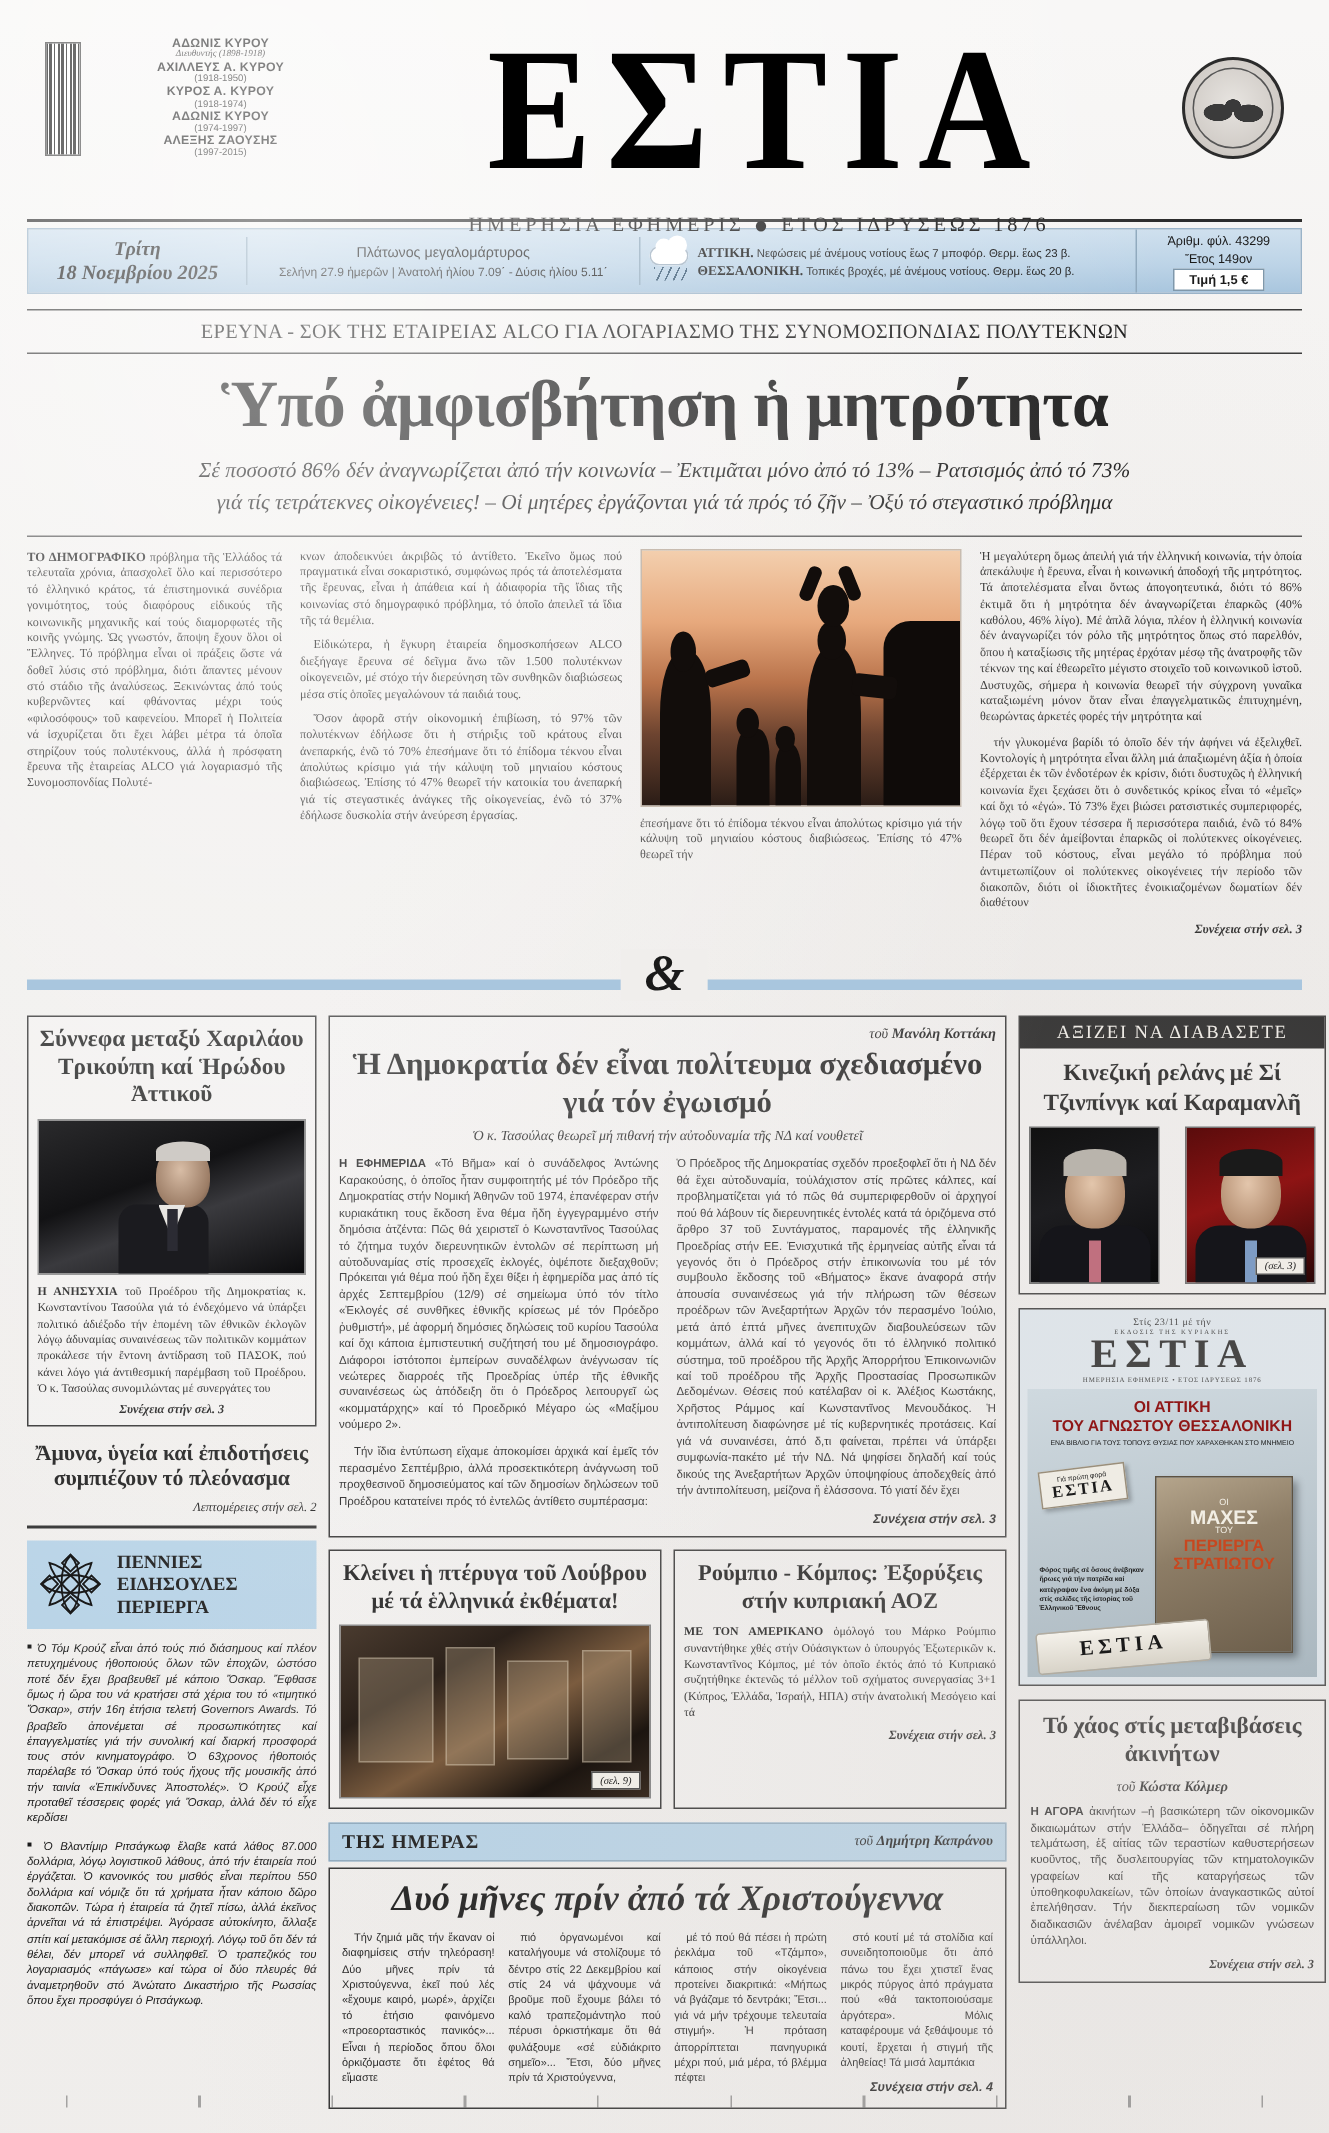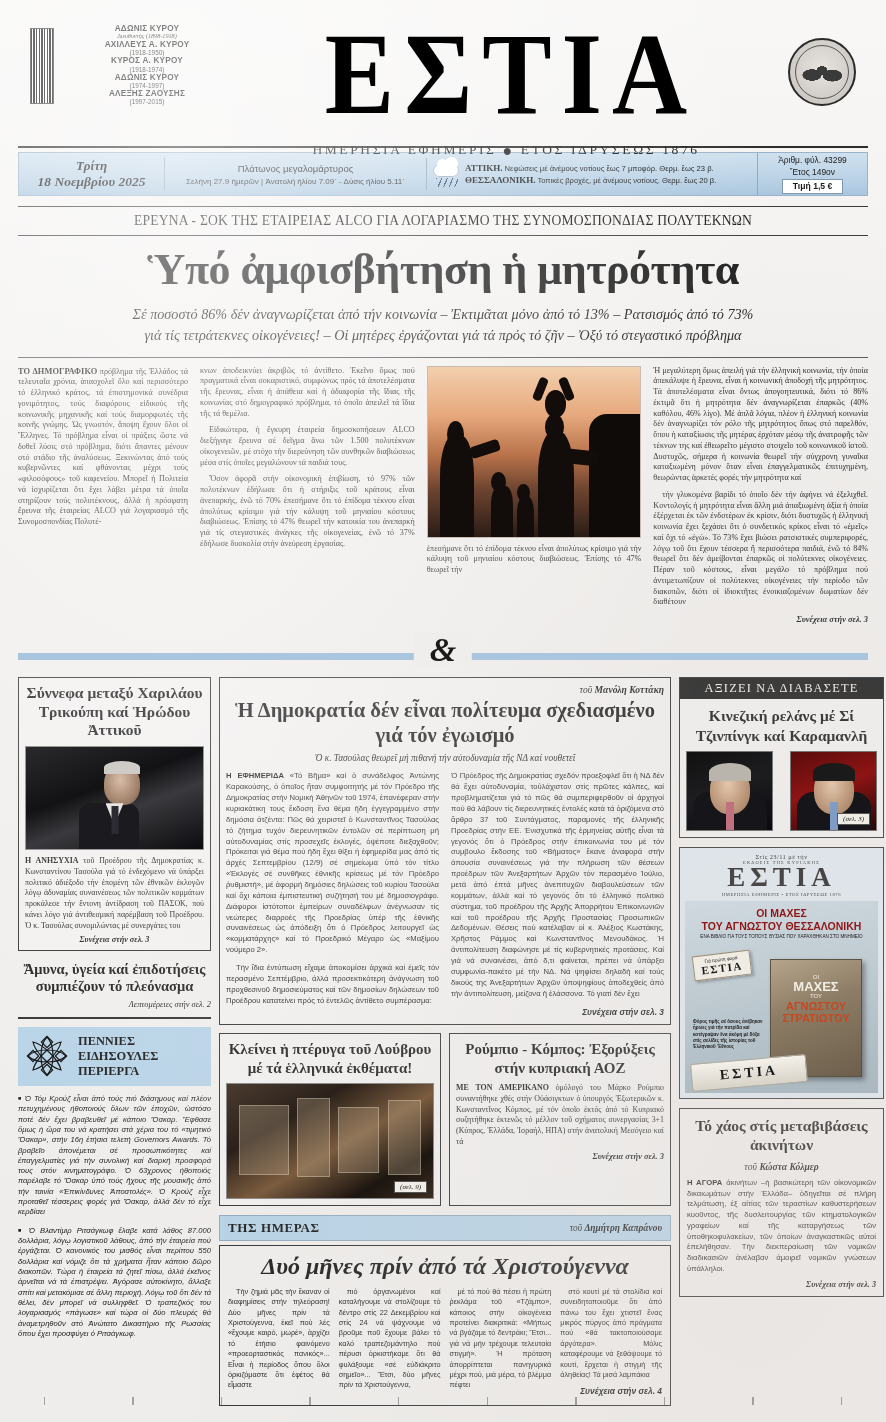--- a/index.html
+++ b/index.html
@@ -190,21 +190,21 @@
   .day-box{ border:1px solid #2f2f2f; margin-top:4px; padding:7px 8px;}
   .day-head{ text-align:center; font-size:24px; font-weight:700; font-style:italic; }
   .day-cols{ display:grid; grid-template-columns:repeat(4,1fr); gap:9px; margin-top:7px;}
   .day-col{ font-family:"Liberation Sans",sans-serif; font-size:7.3px; line-height:1.42; text-align:justify;}
   .day-col p{ margin:0 0 6px 0; text-indent:8px;}
 
   
   .axizei-hdr{ background:#1c1c1c; color:#f2efe9; text-align:center;
      font-size:12.4px; letter-spacing:1.2px; padding:3px 0; font-family:"Liberation Serif",serif;}
   .r-head{ text-align:center; font-size:15.5px; font-weight:700; line-height:1.25; margin:7px 0 6px 0;}
-  .duo{ display:grid; grid-template-columns:1fr 1fr; gap:17px; height:80px; }
+  .duo{ display:grid; grid-template-columns:1fr 1fr; gap:17px; height:105px; }
   .duo .p{ position:relative; overflow:hidden; border:1px solid #777; background:#0b0b0d;}
   .duo .p1{ background:linear-gradient(160deg,#111 0%,#1d1d20 45%,#0a0a0c 100%);}
   .duo .p2{ background:linear-gradient(160deg,#5a0c0c 0%,#8e1414 45%,#2a0606 100%);}
   .head-oval{ position:absolute; left:50%; top:18%; transform:translateX(-50%);
      width:40px;height:48px;border-radius:48% 48% 44% 44%;
      background:radial-gradient(ellipse at 45% 38%, #e3c6ac, #b38d70 72%, #6f5340);}
   .hair-oval{ position:absolute; left:50%; top:14%; transform:translateX(-50%);
      width:42px;height:18px;border-radius:50% 50% 0 0;}
   .suit{ position:absolute; left:50%; bottom:0; transform:translateX(-50%);
      width:74px;height:38px;background:#15151a;border-radius:16px 16px 0 0;}
@@ -512,28 +512,28 @@
           </div>
         </div>
       </div>
 
       <div class="adbox">
         <div class="ad-top">Στίς 23/11 μέ τήν</div>
         <div class="ad-top" style="font-size:4.4px;letter-spacing:1.3px">ΕΚΔΟΣΙΣ ΤΗΣ ΚΥΡΙΑΚΗΣ</div>
         <div class="ad-estia">ΕΣΤΙΑ</div>
         <div class="ad-estia-sub">ΗΜΕΡΗΣΙΑ ΕΦΗΜΕΡΙΣ • ΕΤΟΣ ΙΔΡΥΣΕΩΣ 1876</div>
         <div class="ad-main">
-          <div class="ad-t1">ΟΙ ΜΑΧΕΣ</div>
+          <div class="ad-t1">ΟΙ ΑΤΤΙΚΗ</div>
           <div class="ad-t1">ΤΟΥ ΑΓΝΩΣΤΟΥ ΘΕΣΣΑΛΟΝΙΚΗ</div>
           <div class="ad-t2">ΕΝΑ ΒΙΒΛΙΟ ΓΙΑ ΤΟΥΣ ΤΟΠΟΥΣ ΘΥΣΙΑΣ ΠΟΥ ΧΑΡΑΧΘΗΚΑΝ ΣΤΟ ΜΝΗΜΕΙΟ</div>
           <div class="ad-book">
             <div class="bt1">ΟΙ</div>
             <div class="bt2">ΜΑΧΕΣ</div>
             <div class="bt3">ΤΟΥ</div>
-            <div class="bt4">ΑΓΝΩΣΤΟΥ ΣΤΡΑΤΙΩΤΟΥ</div>
+            <div class="bt4">ΠΕΡΙΕΡΓΑ ΣΤΡΑΤΙΩΤΟΥ</div>
           </div>
           <div class="ad-tag">
             <div class="g1">Γιά πρώτη φορά</div>
             <div class="g2">ΕΣΤΙΑ</div>
           </div>
           <div class="ad-blurb">Φόρος τιμῆς σέ ὅσους ἀνέβηκαν ἥρωες γιά τήν πατρίδα καί κατέγραψαν ἕνα ἀκόμη μέ δόξα στίς σελίδες τῆς ἱστορίας τοῦ Ἑλληνικοῦ Ἔθνους</div>
           <div class="ad-roll">
             <span>ΕΣΤΙΑ</span>
           </div>
         </div>

